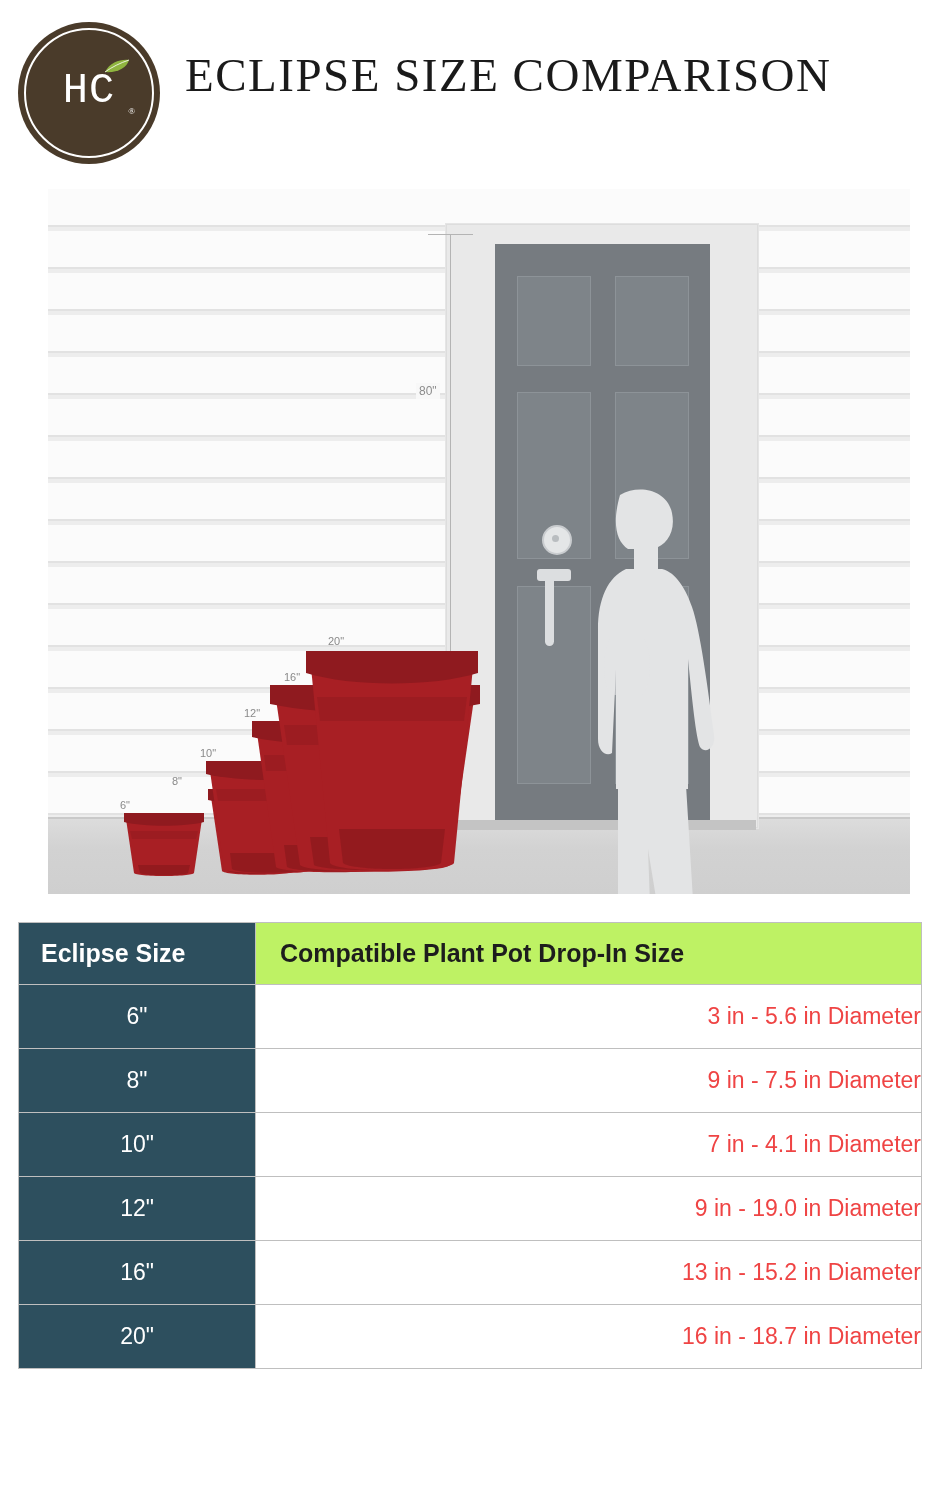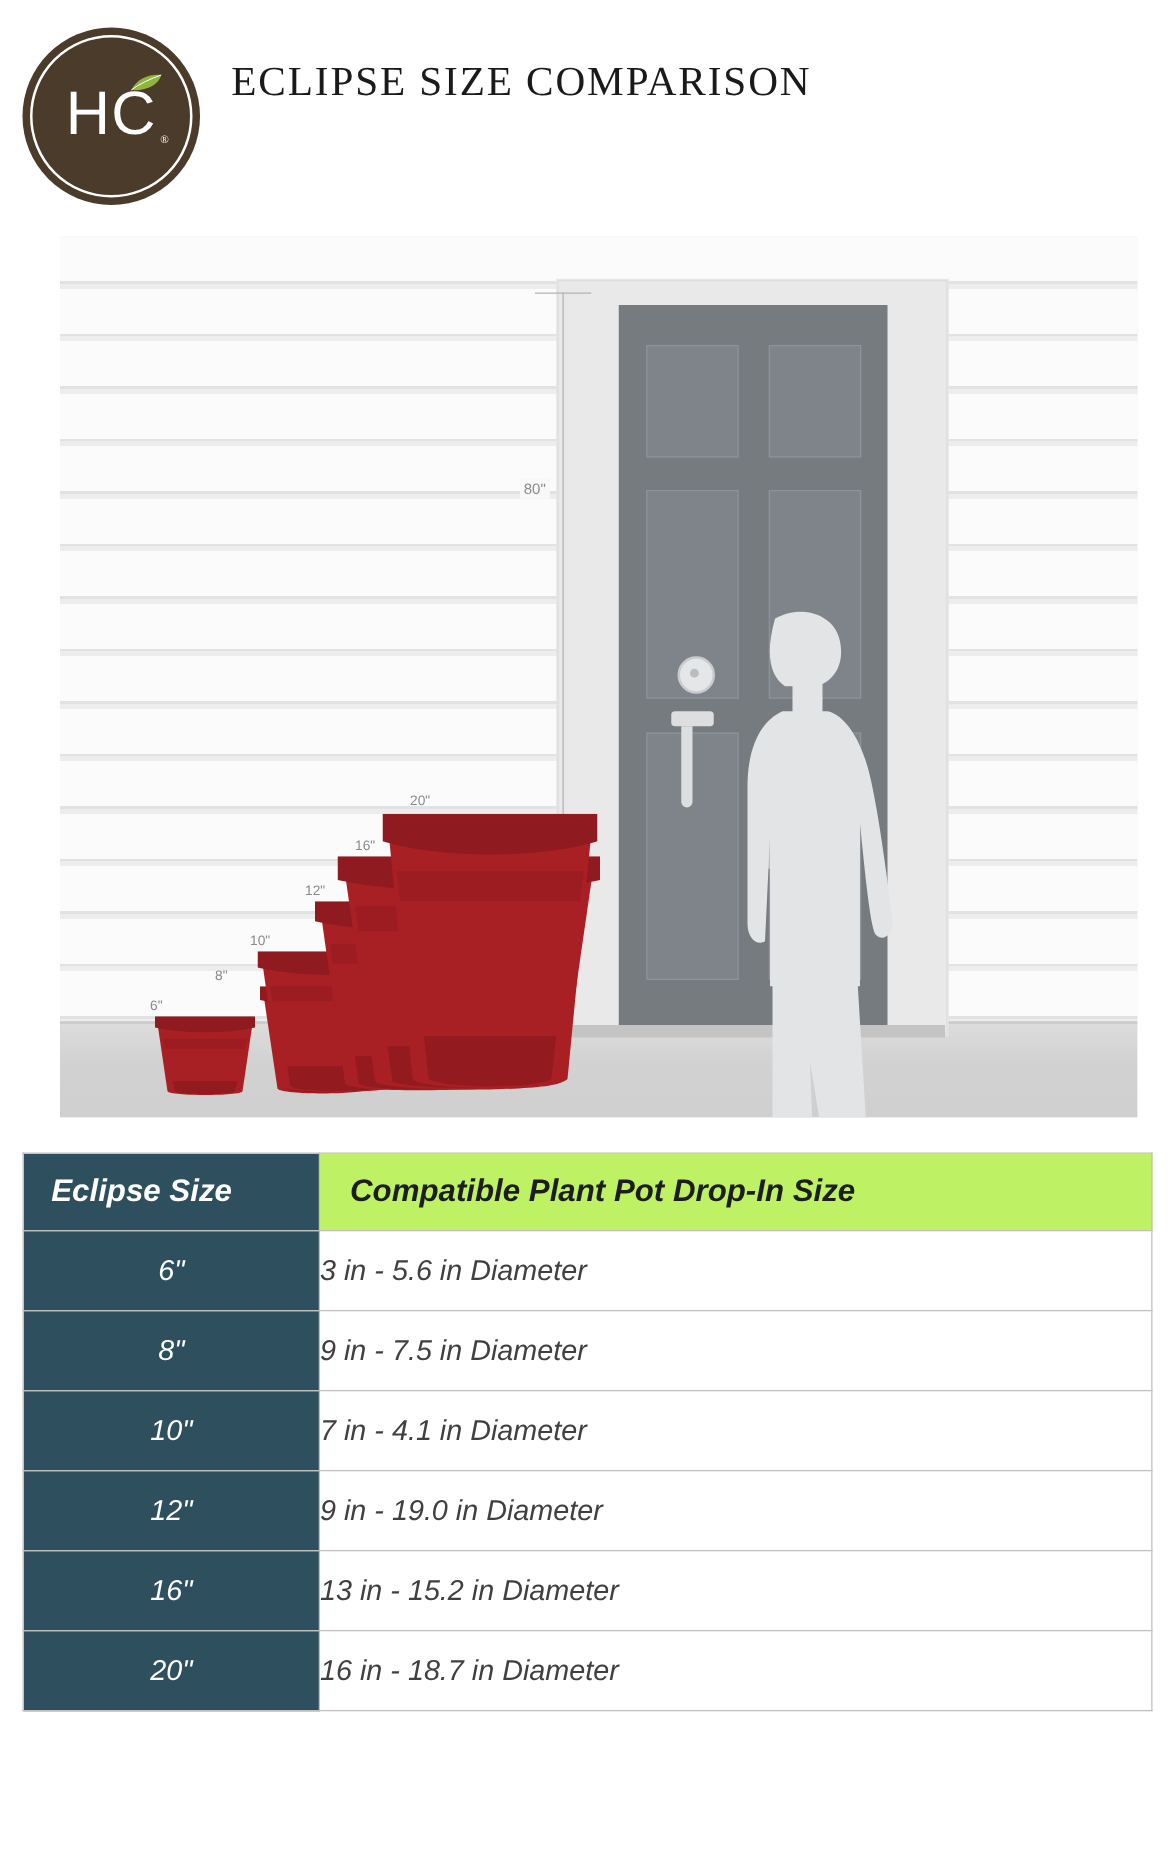--- a/index.html
+++ b/index.html
@@ -41,22 +41,22 @@
     width: 126px;
     height: 126px;
     border-radius: 50%;
     border: 2px solid #ffffff;
     display: flex;
     align-items: center;
     justify-content: center;
     position: relative;
   }
   .logo-text {
-    font-family: Liberation Sans, sans-serif;
-    font-size: 49px;
+    font-family: Liberation Mono, monospace;
+    font-size: 42px;
     color: #ffffff;
     letter-spacing: 1px;
     line-height: 1;
     margin-top: -4px;
   }
   .logo-reg {
     position: absolute;
     right: 17px;
     bottom: 40px;
     font-size: 9px;
@@ -68,21 +68,21 @@
     right: 22px;
     top: 28px;
     width: 26px;
     height: 16px;
   }
   .page-title {
     position: absolute;
     left: 185px;
     top: 48px;
     font-family: "Liberation Serif", serif;
-    font-size: 33px;
+    font-size: 47px;
     letter-spacing: 1.5px;
     color: #1a1a1a;
     white-space: nowrap;
     text-align: center;
   }
 
   
   .illustration {
     position: absolute;
     left: 48px;
@@ -257,21 +257,20 @@
   .size-table {
     position: absolute;
     left: 18px;
     top: 922px;
     width: 904px;
     border-collapse: collapse;
   }
   .size-table th, .size-table td {
     border: 1px solid #bfbfbf;
     font-family: "Liberation Sans", sans-serif;
-    font-style: italic;
   }
   .size-table th.col-left {
     background: #2d4f5e;
     color: #ffffff;
     font-size: 25px;
     text-align: left;
     padding: 16px 0 16px 22px;
     width: 214px;
     font-weight: bold;
   }
@@ -286,23 +285,23 @@
   .size-table td.cell-left {
     background: #2d4f5e;
     color: #ffffff;
     font-size: 23px;
     text-align: center;
     padding: 18px 0;
     width: 214px;
   }
   .size-table td.cell-right {
     background: #ffffff;
-    color: #404040;
+    color: #ef4444;
     font-size: 23px;
-    text-align: left;
+    text-align: right;
     padding: 18px 0;
   }
 </style>
 </head>
 <body>
 
 <div class="header">
   <div class="logo">
     <div class="logo-inner">
       <span class="logo-text">HC</span>

